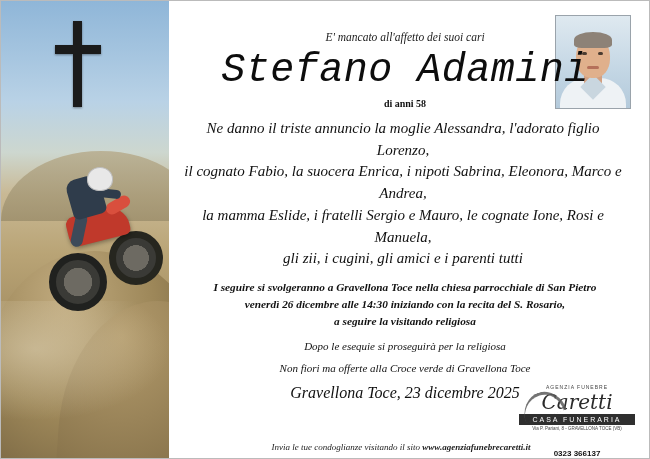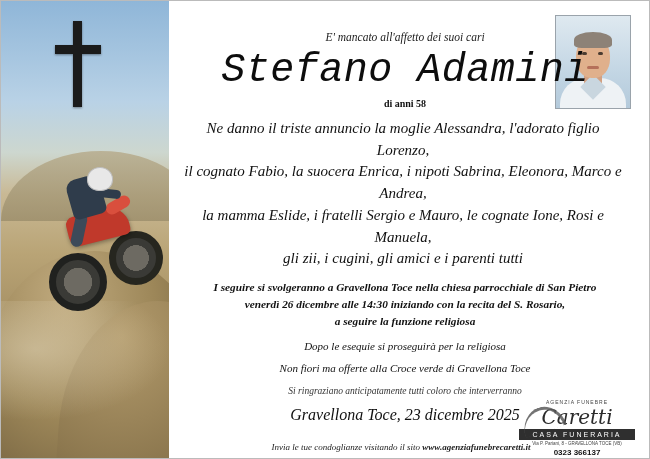--- a/index.html
+++ b/index.html
@@ -168,21 +168,21 @@
     font-size:16px;font-style:italic;margin:10px 6px 0 6px;color:#111;
   }
   .footer{
     position:absolute;left:176px;right:24px;bottom:6px;
     text-align:center;font-size:9px;font-style:italic;color:#222;
   }
   .footer a{color:#222;text-decoration:none;font-weight:bold;}
 
   
   .logo{
-    position:absolute;right:14px;bottom:7px;width:116px;height:52px;
+    position:absolute;right:14px;bottom:22px;width:116px;height:52px;
     text-align:center;
   }
   .logo .tiny{
     font-size:5px;letter-spacing:1px;color:#444;font-family:"Liberation Sans",sans-serif;
   }
   .logo .swoosh{
     position:absolute;left:2px;top:8px;width:40px;height:22px;
     border-top:3px solid #5b5b5b;border-right:3px solid #5b5b5b;
     border-radius:50% 50% 0 0 / 100% 100% 0 0;transform:rotate(-18deg);
     opacity:.85;
@@ -192,21 +192,21 @@
     color:#2b2b2b;line-height:1;margin-top:2px;
   }
   .logo .sub{
     background:#2f2f2f;color:#fff;font-family:"Liberation Sans",sans-serif;
     font-size:7px;letter-spacing:2px;padding:2px 0;margin-top:2px;
   }
   .logo .addr{
     font-size:4.5px;color:#444;font-family:"Liberation Sans",sans-serif;margin-top:1px;
   }
   .logo .phone{
-    font-family:"Liberation Sans",sans-serif;font-size:8px;color:#111;margin-top:2px;font-weight:bold;
+    font-family:"Liberation Sans",sans-serif;font-size:8px;color:#111;margin-top:18px;font-weight:bold;
   }
 </style>
 </head>
 <body>
 
 <div class="poster">
 
   <div class="photo-left">
     <div class="hill"></div>
     <div class="dirtmound"></div>
@@ -249,26 +249,25 @@
       <div>Ne danno il triste annuncio la moglie Alessandra, l'adorato figlio Lorenzo,</div>
       <div>il cognato Fabio, la suocera Enrica, i nipoti Sabrina, Eleonora, Marco e Andrea,</div>
       <div>la mamma Eslide, i fratelli Sergio e Mauro, le cognate Ione, Rosi e Manuela,</div>
       <div>gli zii, i cugini, gli amici e i parenti tutti</div>
     </div>
 
 
     <div class="block-strong">
       <div>I seguire si svolgeranno a Gravellona Toce nella chiesa parrocchiale di San Pietro</div>
       <div>venerdì 26 dicembre alle 14:30 iniziando con la recita del S. Rosario,</div>
-      <div>a seguire la funzione religiosa</div>
+      <div>a seguire la visitando religiosa</div>
     </div>
 
     <div class="small-note">Dopo le esequie si proseguirà per la religiosa</div>
     <div class="small-note">Non fiori ma offerte alla Croce verde di Gravellona Toce</div>
-    <div class="thanks">Si ringraziano anticipatamente tutti coloro che interverranno</div>
     <div class="place-date">Gravellona Toce, 23 dicembre 2025</div>
   </div>
 
   <div class="logo">
     <div class="swoosh"></div>
     <div class="tiny">AGENZIA FUNEBRE</div>
     <div class="brand">Caretti</div>
     <div class="sub">CASA FUNERARIA</div>
     <div class="addr">Via P. Pariani, 8 - GRAVELLONA TOCE (VB)</div>
     <div class="phone">0323 366137</div>

